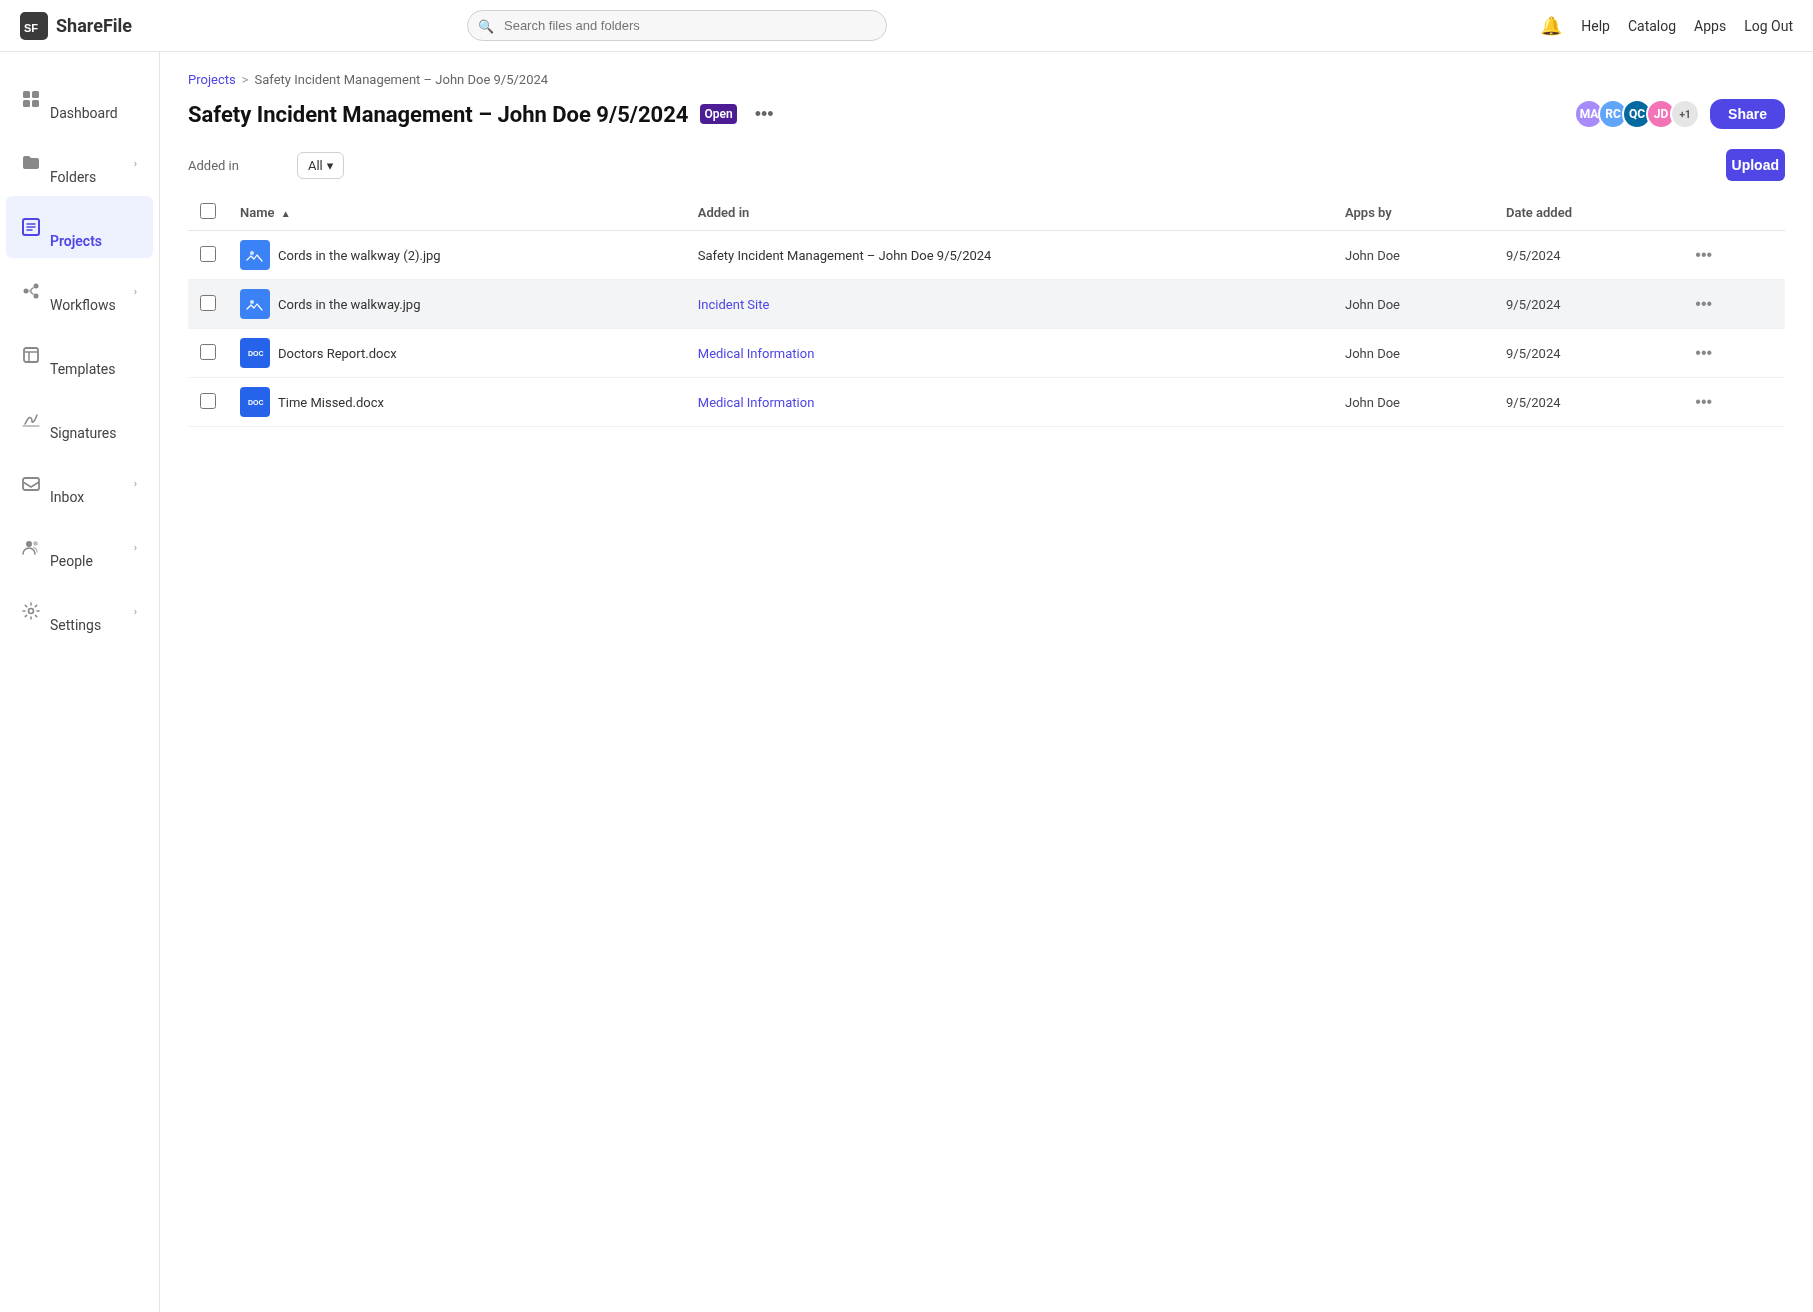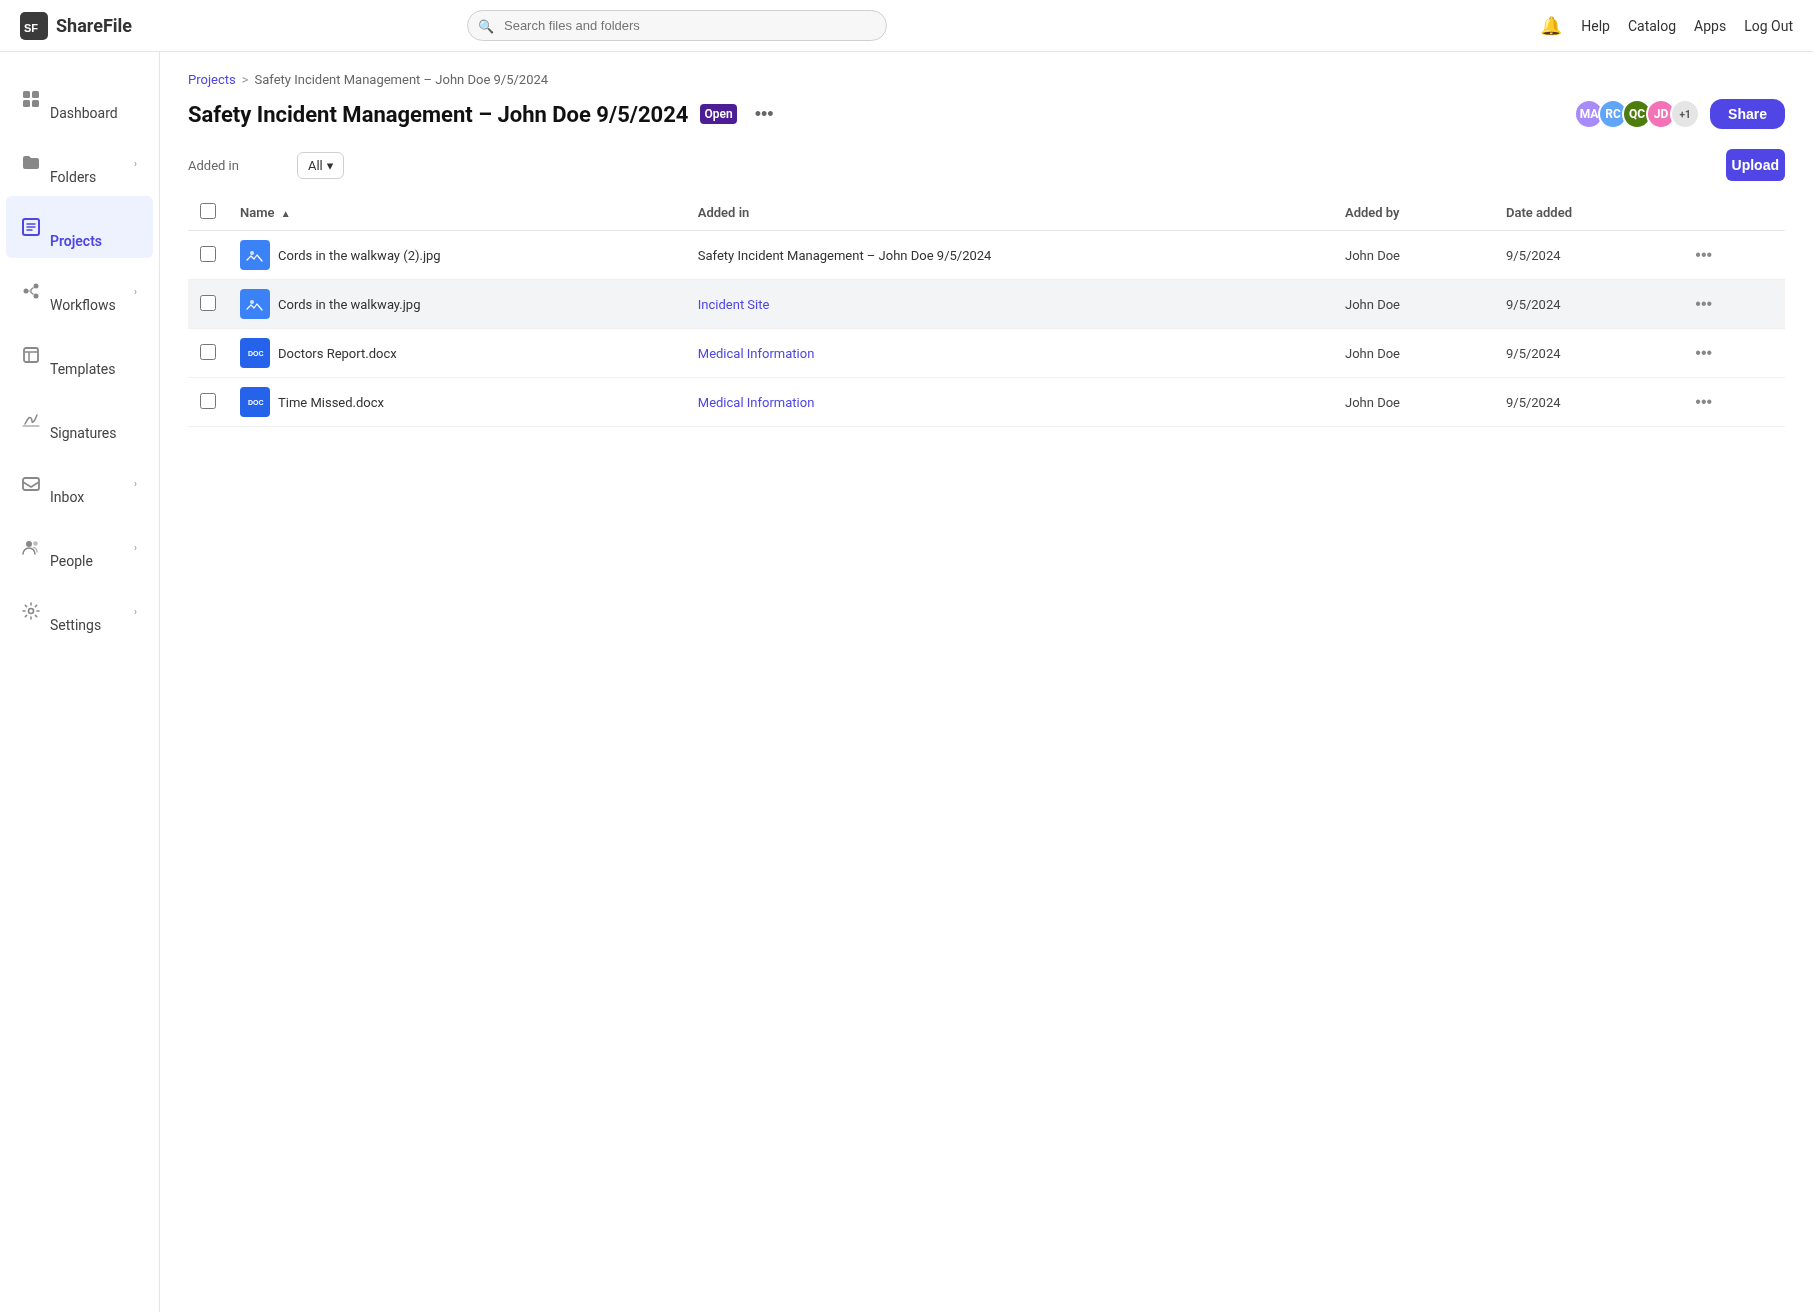--- a/index.html
+++ b/index.html
@@ -256,21 +256,21 @@
     </div>
 
     <div class="page-header">
       <h1 class="page-title">Safety Incident Management – John Doe 9/5/2024</h1>
       <span class="status-badge">Open</span>
       <button class="more-btn">•••</button>
       <div class="header-right">
         <div class="avatars">
           <div class="avatar" style="background:#a78bfa;">MA</div>
           <div class="avatar" style="background:#60a5fa;">RC</div>
-          <div class="avatar" style="background:#4d7c0f;">QC</div>
+          <div class="avatar" style="background:#0369a1;">QC</div>
           <div class="avatar" style="background:#f472b6;">JD</div>
           <div class="avatar-count">+1</div>
         </div>
         <button class="share-btn">Share</button>
       </div>
     </div>
 
 
     <div class="toolbar">
       <span class="filter-label">Added in</span>
@@ -285,21 +285,21 @@
       <thead>
         <tr>
           <th>
             <input type="checkbox" class="file-row-checkbox" style="">
           </th>
           <th class="th-name">
             <span>Name</span>
             <span class="sort-indicator">▲</span>
           </th>
           <th>Added in</th>
-          <th>Added by</th>
+          <th>Apps by</th>
           <th>Date added</th>
           <th></th>
         </tr>
       </thead>
       <tbody id="files-tbody">
       <tr>
     <td><input type="checkbox" class="file-row-checkbox" style=""></td>
     <td>
       <div class="file-icon">
         <div class="file-thumb img">

